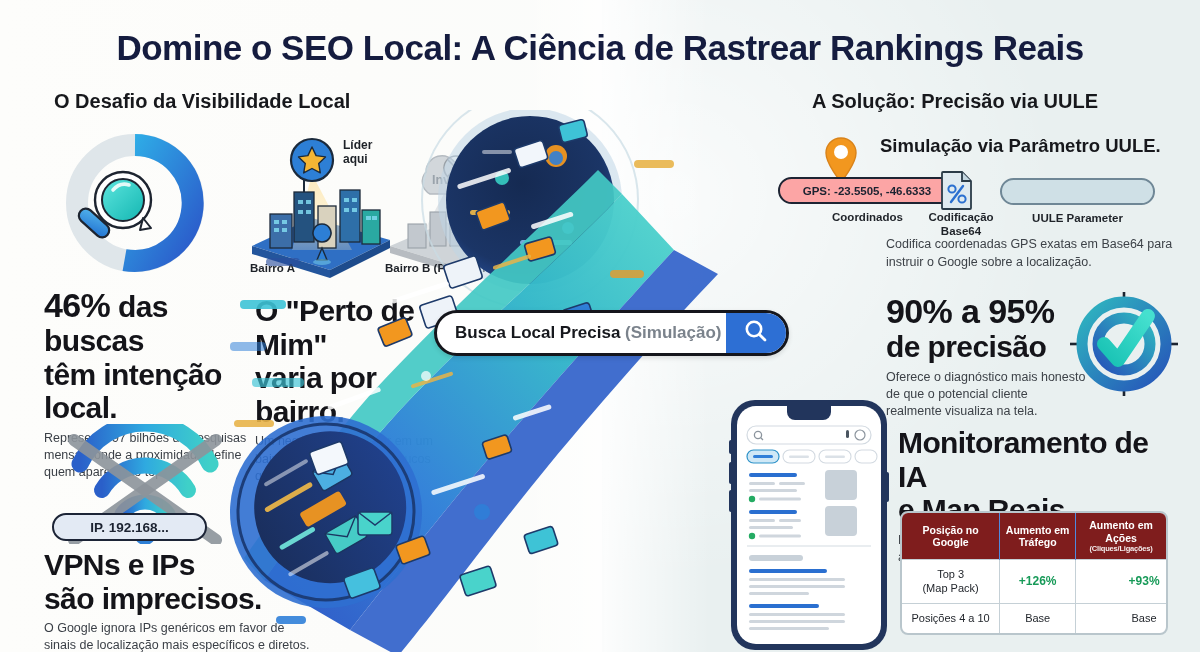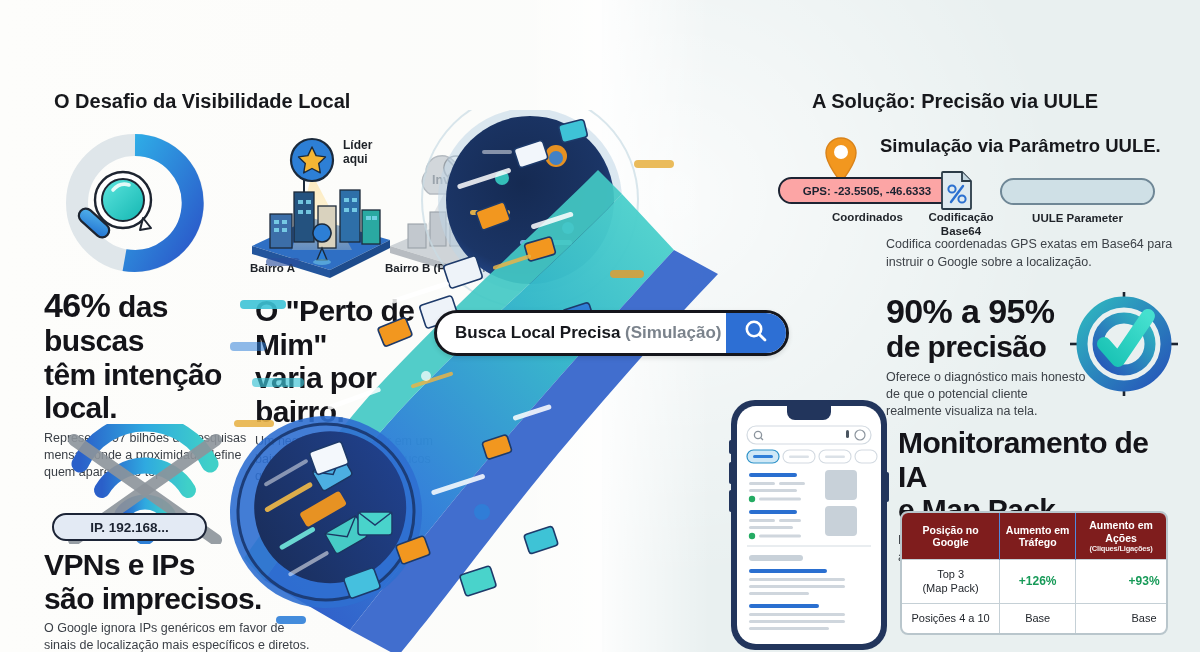--- a/index.html
+++ b/index.html
@@ -119,20 +119,21 @@
 </style>
 </head>
 <body>
 
 <div id="stage">
 
   <div class="bg-left"></div>
   <div class="bg-right"></div>
   <div class="seamglow"></div>
 
+  <div class="title">Domine o SEO Local: A Ciência de Rastrear Rankings Reais</div>
 
   <div class="subhead sh-left">O Desafio da Visibilidade Local</div>
   <div class="subhead sh-right">A Solução: Precisão via UULE</div>
 
   <div class="donut">
     <svg viewBox="0 0 190 150" width="190" height="150">
       <defs>
         <linearGradient id="gBlue" x1="0" y1="0" x2="1" y2="1">
           <stop offset="0" stop-color="#2fb0e8"></stop>
             <stop offset="1" stop-color="#2b57c9"></stop>
@@ -472,21 +473,21 @@
       </g>
       <circle cx="56" cy="54" r="42" fill="none" stroke="url(#ring1)" stroke-width="11"></circle>
       <circle cx="56" cy="54" r="26" fill="none" stroke="url(#ring2)" stroke-width="11"></circle>
       <path d="M36 54 l14 16 l30 -44" fill="none" stroke="url(#chk)" stroke-width="14" stroke-linecap="round" stroke-linejoin="round"></path>
     </svg>
   </div>
 
   <div class="stat s-mon">
     <div class="big">
       <span>Monitoramento de IA</span><br>
-      <span>e Map Pack.</span>
+      <span>e Map Reais.</span>
     </div>
     <div class="body">Permite visualizar AI Overviews, que já aparecem em 40% das buscas locais.</div>
   </div>
 
   <div class="phone">
     <svg viewBox="0 0 160 254" width="160" height="254">
       <rect x="2" y="2" width="156" height="250" rx="24" fill="#22355c"></rect>
       <rect x="8" y="8" width="144" height="238" rx="19" fill="#ffffff"></rect>
       <path d="M58 8 h44 a0 0 0 0 1 0 0 v6 a8 8 0 0 1 -8 8 h-28 a8 8 0 0 1 -8 -8 z" fill="#22355c"></path>
       <rect x="0" y="42" width="4" height="14" rx="2" fill="#22355c"></rect>

